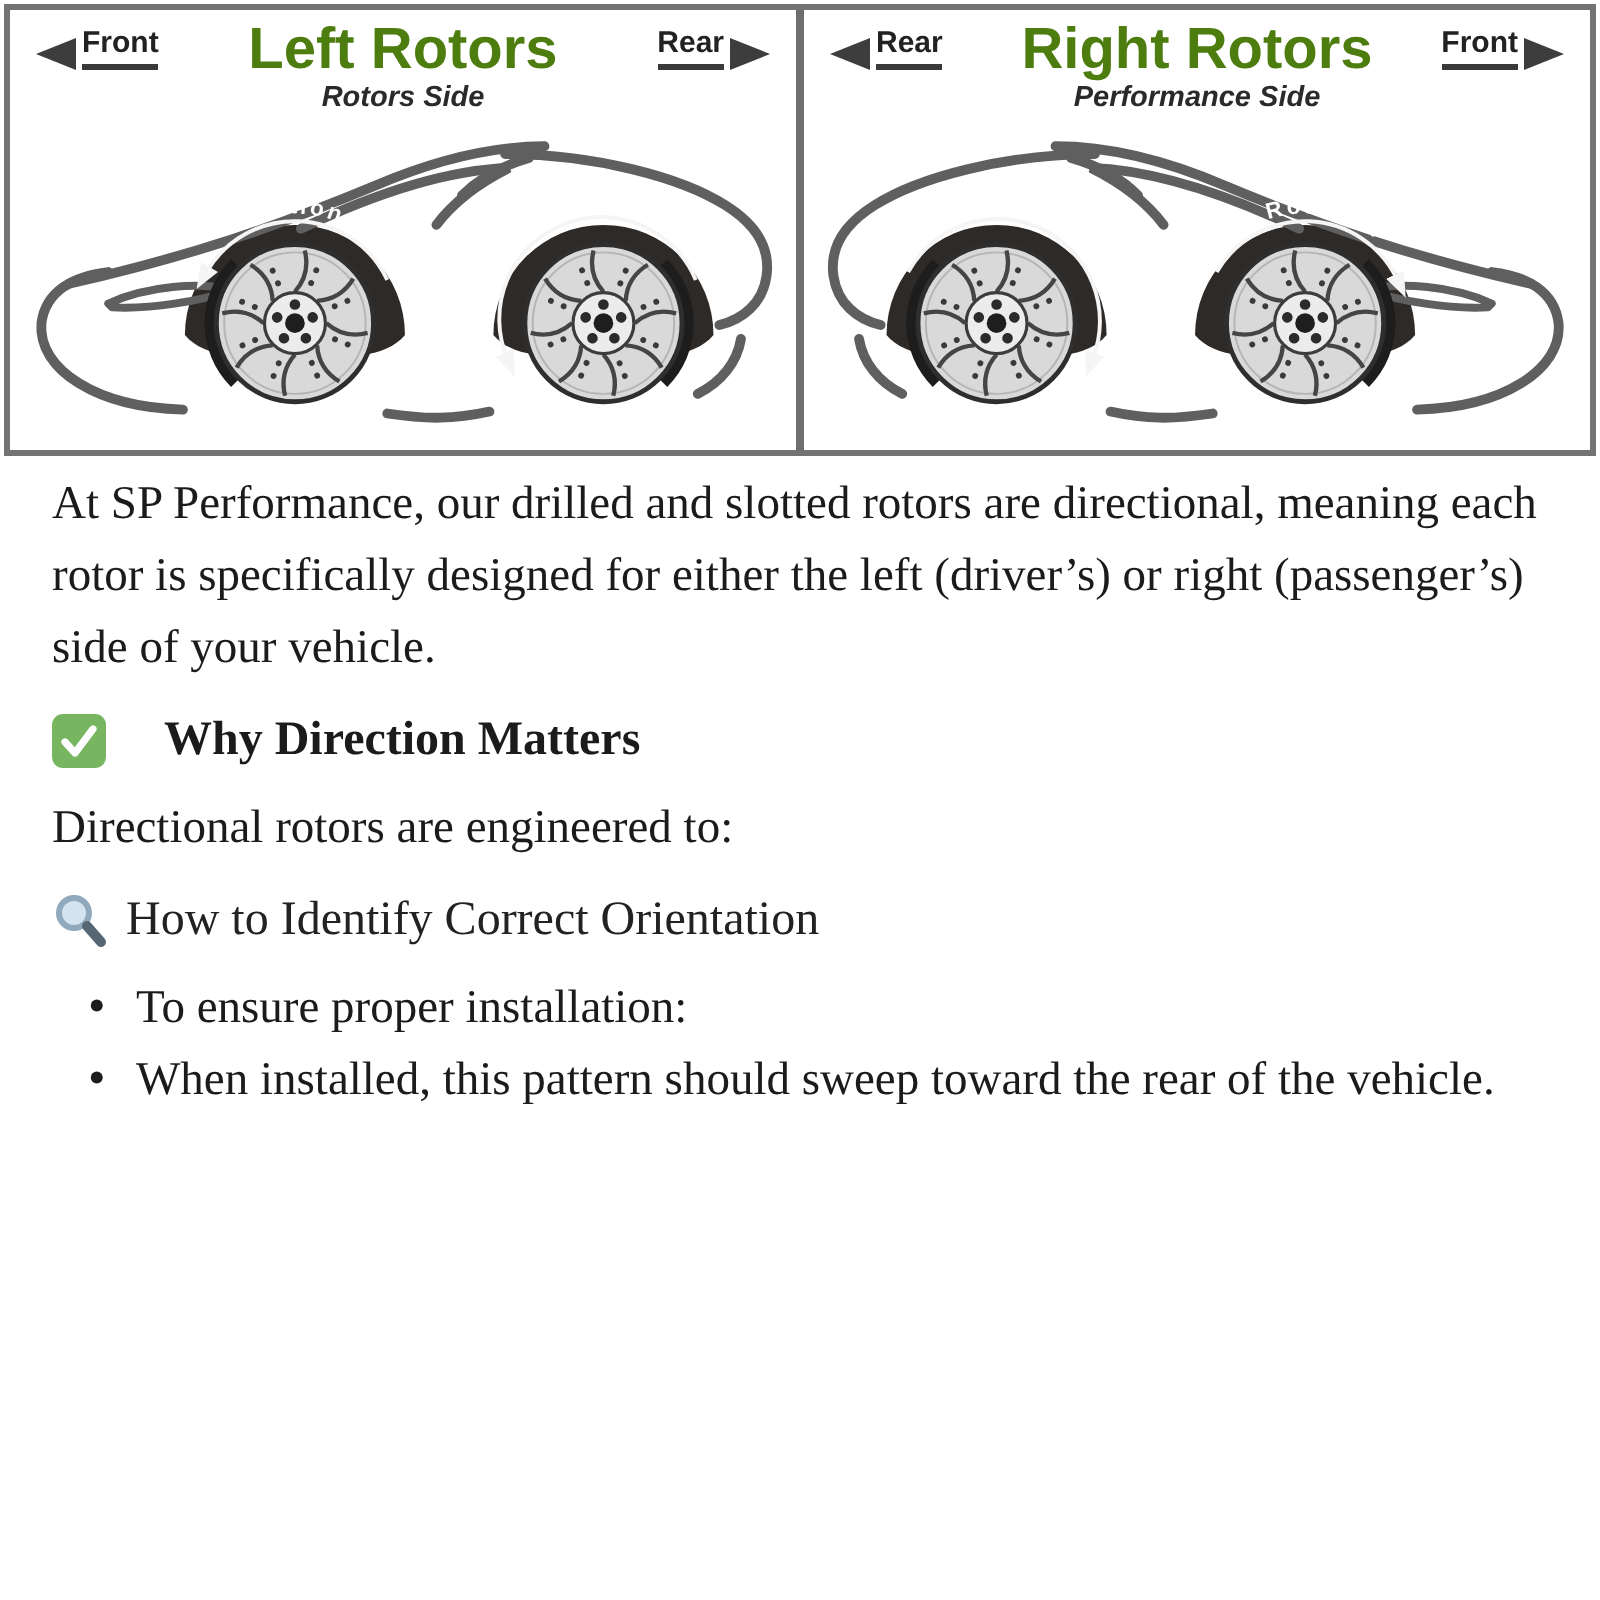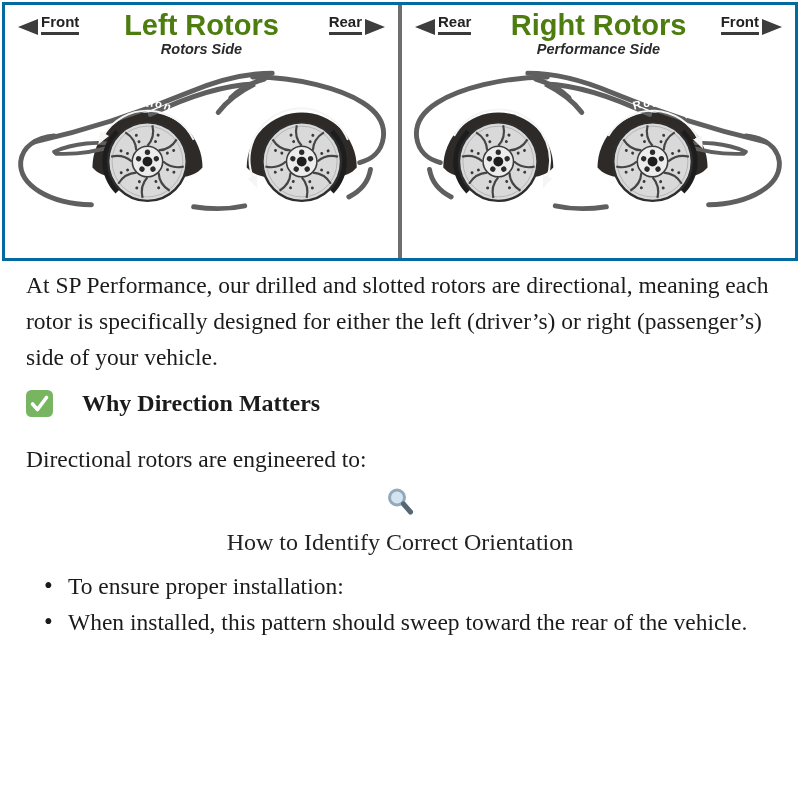--- a/index.html
+++ b/index.html
@@ -5,24 +5,24 @@
   * { margin:0; padding:0; box-sizing:border-box; }
   html,body { background:#fff; }
   .page {
     width:800px; height:800px; overflow:hidden; background:#fff;
     font-family:"Liberation Serif", serif; color:#1b1b1b;
   }
 
   
   .diagram {
     margin:2px 2px 0 2px;
-    border:3px solid #0369a1;
+    border:3px solid #737373;
     display:flex;
     background:#fff;
-    height:259px;
+    height:226px;
   }
   .panel { flex:1 1 0; position:relative; min-width:0; }
   .panel + .panel { border-left:4px solid #6e6e6e; }
   .panel-header {
     position:relative; height:52px;
     display:flex; justify-content:space-between; align-items:flex-start;
     padding:9px 13px 0 13px;
     font-family:"Liberation Sans", sans-serif;
   }
   .dir-label { display:inline-flex; align-items:center; gap:3px; }
@@ -44,24 +44,24 @@
 
   
   .content { padding:0 26px; font-size:23.5px; line-height:36px; }
   .intro { margin-top:6px; max-width:748px; }
   .heading {
     font-size:24px; font-weight:bold; margin-top:10px; line-height:36px;
     display:flex; align-items:center; gap:29px;
   }
   .heading-light {
     font-size:24px; font-weight:normal; color:#222; margin-top:10px; line-height:36px;
-    display:flex; align-items:center; gap:9px;flex-direction:column;
+    display:flex; align-items:center; gap:9px;
   }
   .emoji { display:inline-flex; flex:0 0 auto; }
-  .lead-in { margin-top:20px; }
+  .lead-in { margin-top:8px; }
   ul.blist { list-style:none; margin-top:8px; padding-left:42px; max-width:748px; }
   ul.blist2 { }
   ul.blist li { position:relative; }
   ul.blist li::before {
     content:"\2022"; position:absolute; left:-24px; top:0;
     font-size:25px; color:#1b1b1b;
   }
 </style>
 </head>
 <body>

